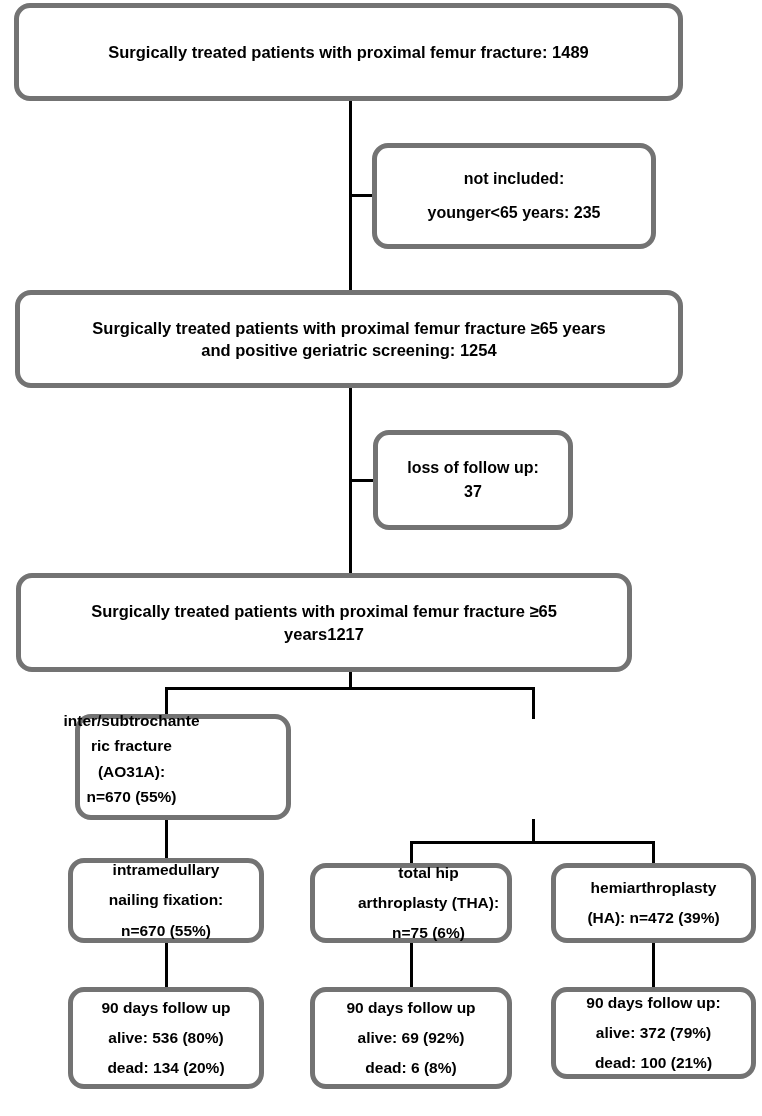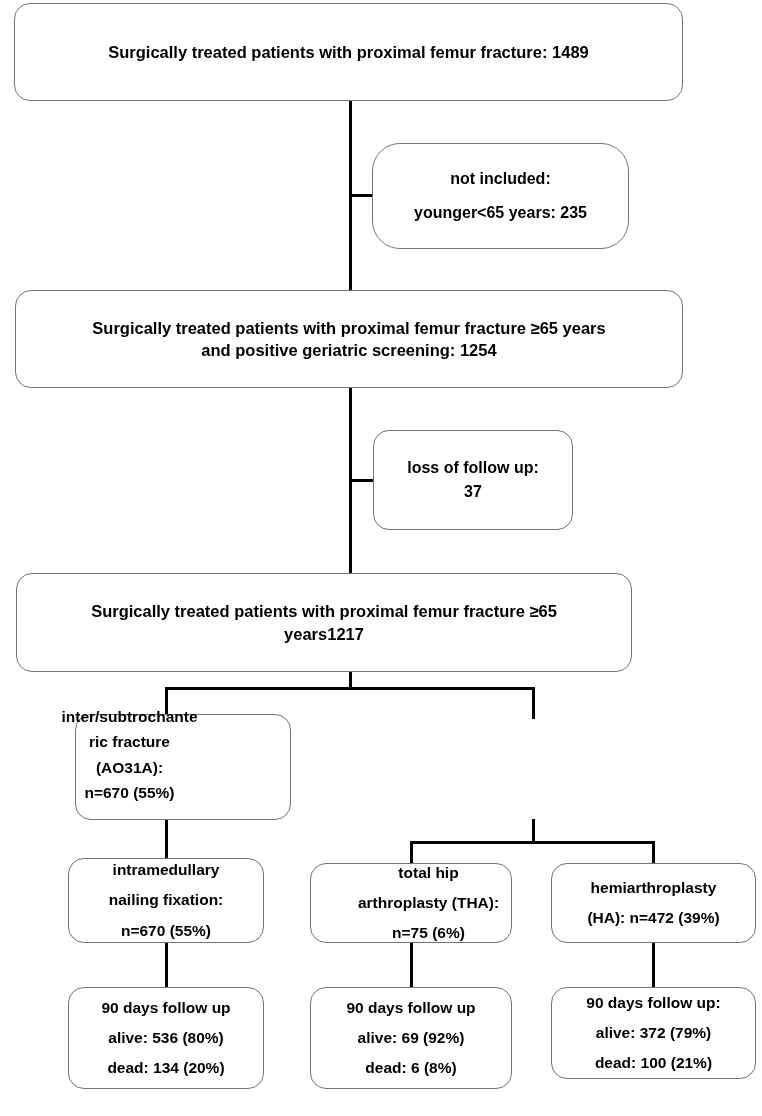--- a/index.html
+++ b/index.html
@@ -12,21 +12,21 @@
     width: 762px;
     height: 1116px;
     background: #ffffff;
     font-family: "Liberation Sans", sans-serif;
     overflow: hidden;
   }
   
   .node {
     position: absolute;
     box-sizing: border-box;
-    border: 1px solid #737373;
+    border: 5px solid #737373;
     border-radius: 16px;
     background: #ffffff;
     display: flex;
     flex-direction: column;
     align-items: center;
     justify-content: center;
     text-align: center;
     font-weight: bold;
     color: #000000;
     z-index: 2;
@@ -113,21 +113,21 @@
   <div class="vline" style="left:652px; top:841px; height:22px;"></div>
 
   <div class="vline" style="left:165px; top:943px; height:44px;"></div>
   <div class="vline" style="left:410px; top:943px; height:44px;"></div>
   <div class="vline" style="left:652px; top:943px; height:44px;"></div>
 
   <div class="node stage" style="left:14px; top:3px; width:669px; height:98px;">
     <span class="line">Surgically treated patients with proximal femur fracture: 1489</span>
   </div>
 
-  <div class="node exclusion" style="left:372px; top:143px; width:257px; height:106px;border-radius:28px;">
+  <div class="node exclusion" style="left:372px; top:143px; width:284px; height:106px;">
     <span class="line">not included:</span>
     <span class="line">younger&lt;65 years:  235</span>
   </div>
 
   <div class="node stage" style="left:15px; top:290px; width:668px; height:98px;">
     <span class="line">Surgically treated patients with proximal femur fracture ≥65 years</span>
     <span class="line">and positive geriatric screening: 1254</span>
   </div>
 
   <div class="node exclusion-tight" style="left:373px; top:430px; width:200px; height:100px;">

